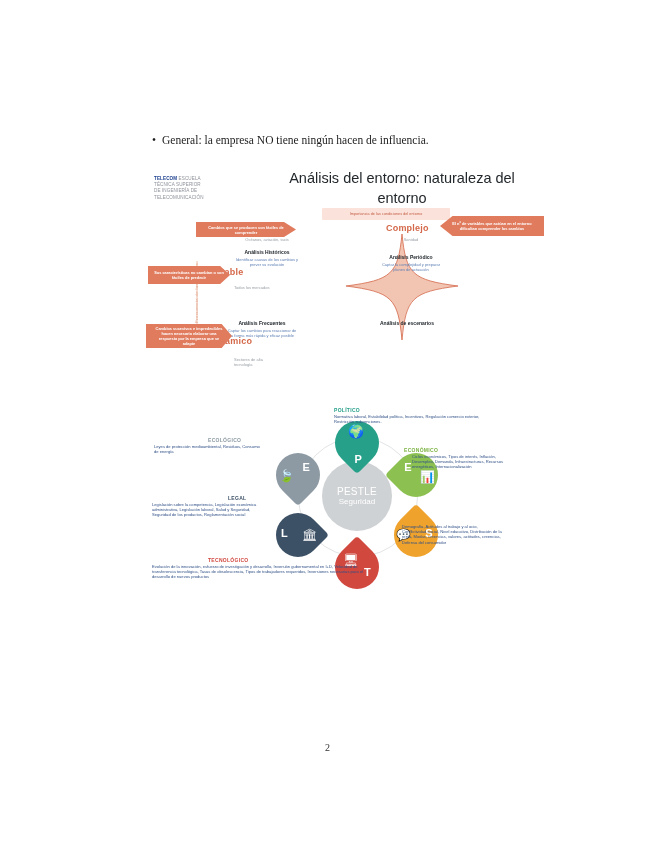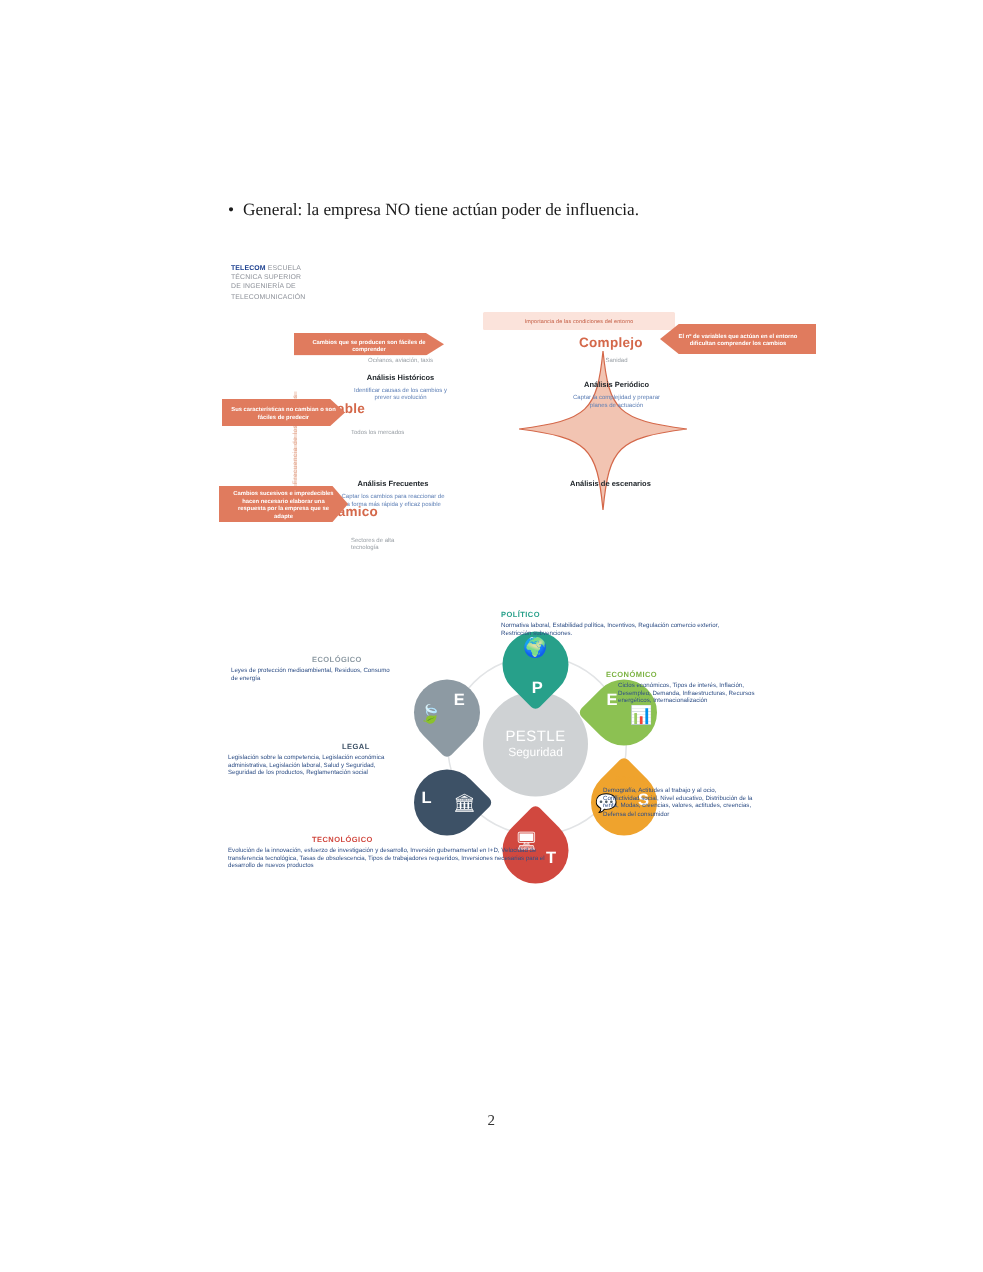--- a/index.html
+++ b/index.html
@@ -113,33 +113,34 @@
     position:absolute;left:0;right:0;top:742px;text-align:center;
     font-family:"Liberation Serif", serif;font-size:10px;color:#333;
   }
 </style>
 </head>
 <body>
 
 <div class="page">
 
   <div class="bullet-line">
-    <span class="bullet-dot">•</span><span>General: la empresa NO tiene actúan poder de influencia.</span>
+    <span class="bullet-dot">•</span><span>General: la empresa NO tiene ningún hacen de influencia.</span>
   </div>
 
   <div class="slide1">
 
     <div class="logo">
       <div><b>TELECOM</b>
         <span>ESCUELA</span></div>
       <div><span>TÉCNICA SUPERIOR</span></div>
       <div><span>DE INGENIERÍA DE</span></div>
       <div><span>TELECOMUNICACIÓN</span></div>
     </div>
 
+    <div class="s1title">Análisis del entorno: naturaleza del entorno</div>
 
     <div class="banner">Importancia de las condiciones del entorno</div>
 
     <svg class="star" viewBox="0 0 112 106">
       <path d="M56 0 C60 40 66 46 112 52 C66 58 60 64 56 106 C52 64 46 58 0 52 C46 46 52 40 56 0 Z" fill="#f2c4b2" stroke="#d4684a" stroke-width="0.8"></path>
     </svg>
 
     <div class="axis-bar"></div>
     <div class="axis-v">Frecuencia de los cambios</div>
 

